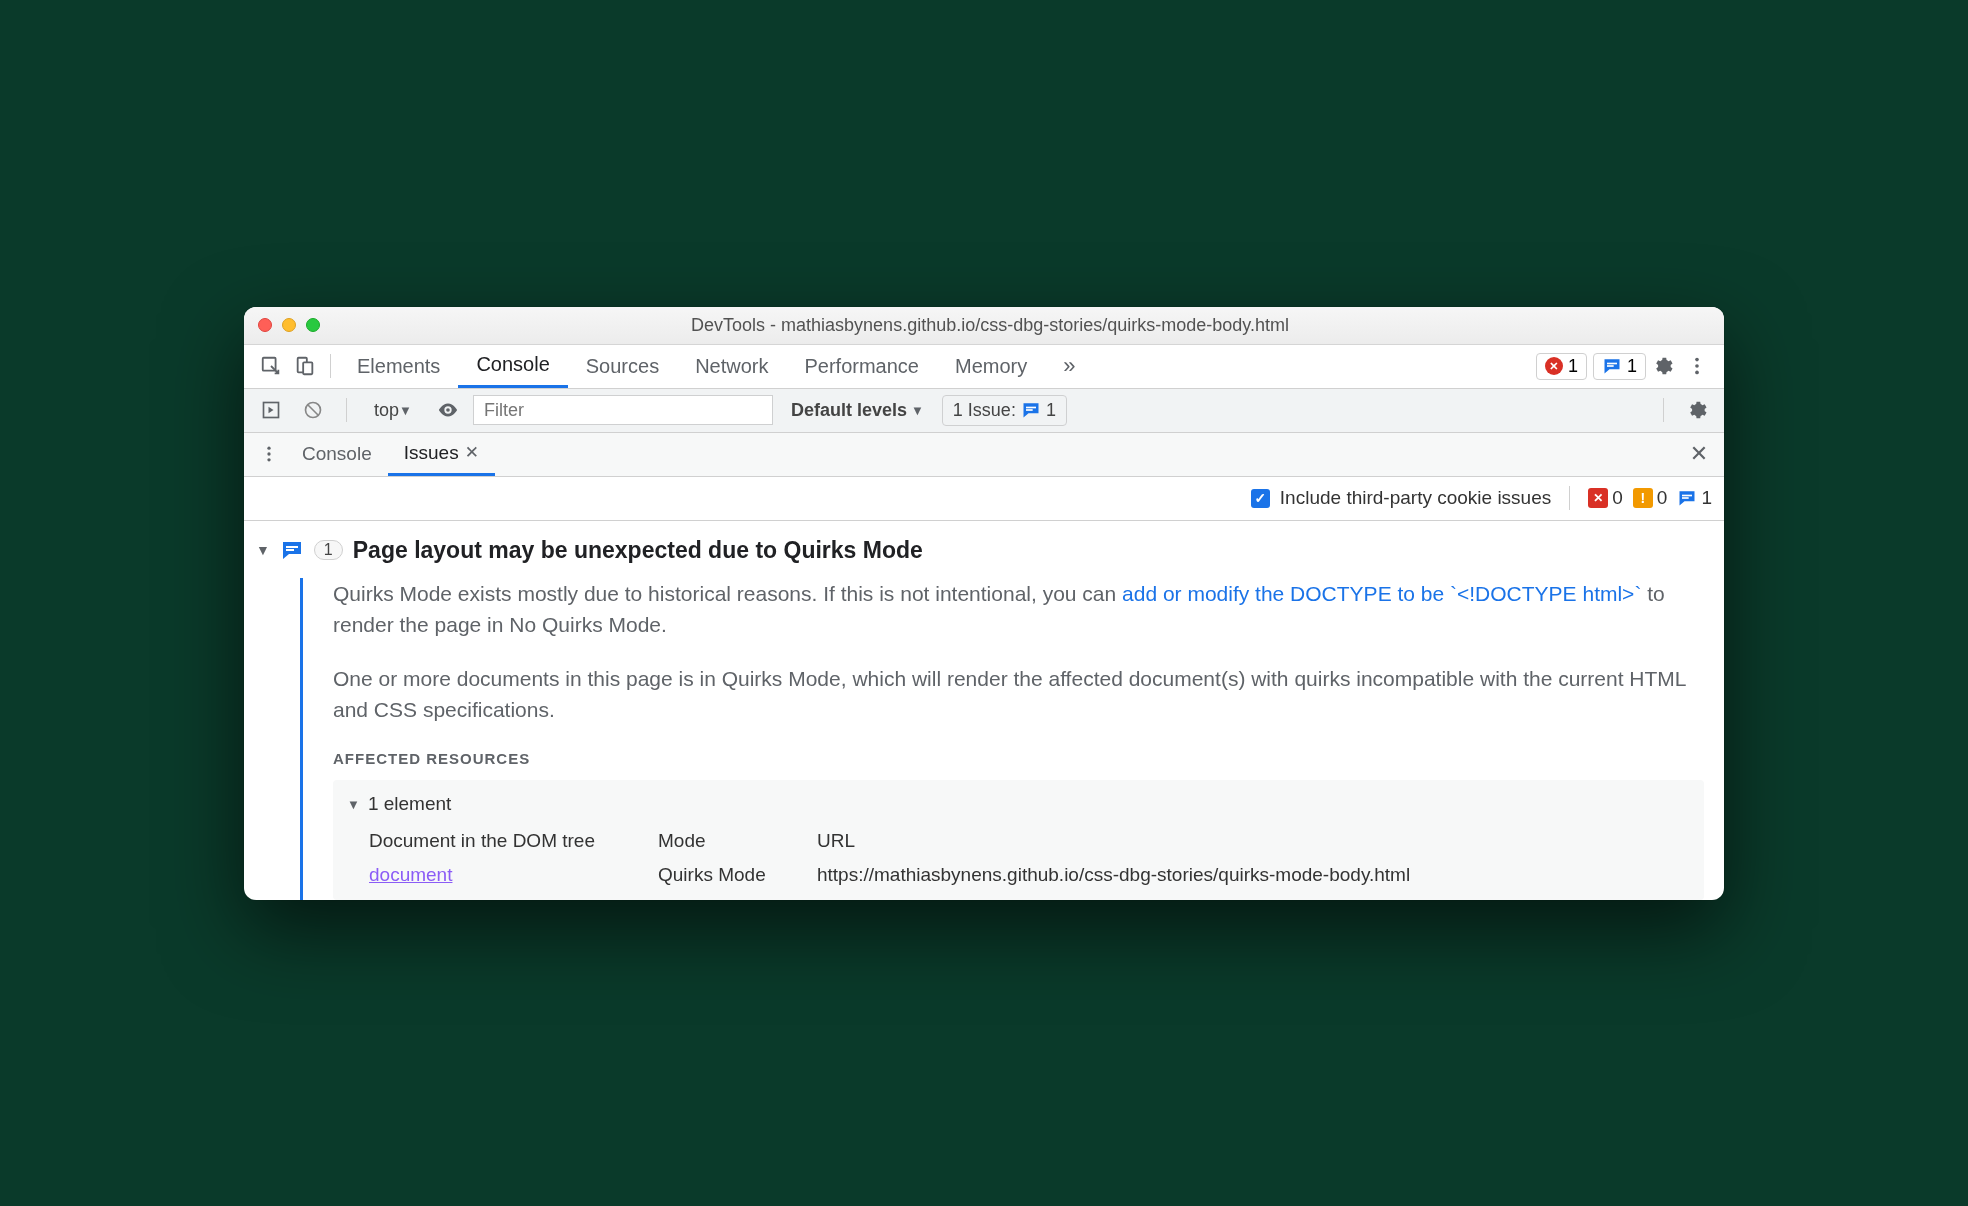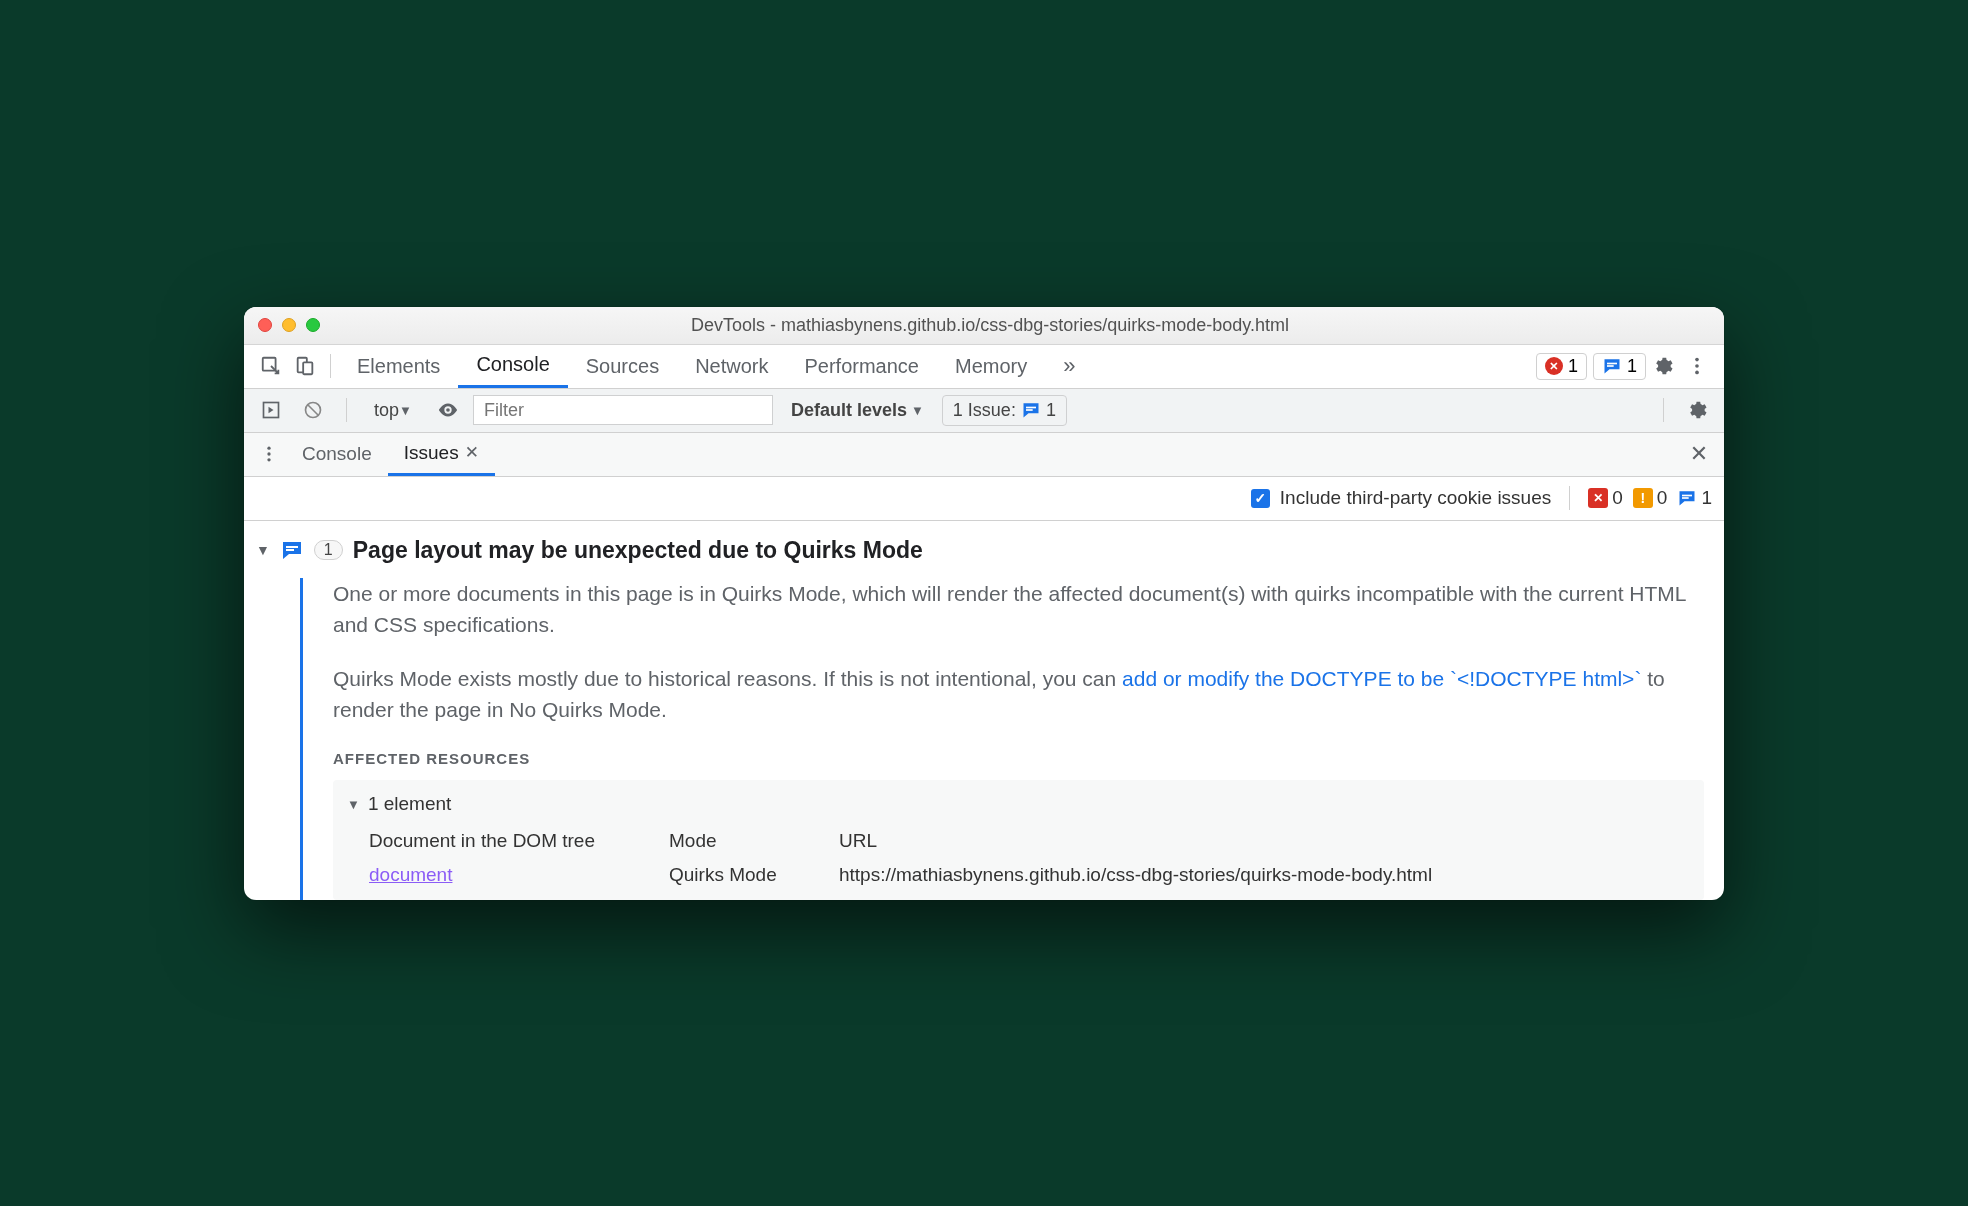--- a/index.html
+++ b/index.html
@@ -54,21 +54,21 @@
   .tri { color: #5f6368; font-size: 14px; cursor: pointer; }
   .count-pill { border: 1px solid #d0d0d0; border-radius: 10px; padding: 0 9px; font-size: 16px; color: #444; background: #f7f7f7; }
   .issue-title { font-weight: 600; font-size: 23px; color: #202124; }
   .issue-desc { margin-left: 44px; padding-left: 30px; border-left: 3px solid #1a73e8; color: #5f6368; font-size: 21px; line-height: 1.5; }
   .issue-desc p { margin-bottom: 22px; }
   .issue-desc a { color: #1a73e8; text-decoration: none; }
   .aff-title { font-size: 15px; letter-spacing: 1px; font-weight: 600; color: #5f6368; margin: 8px 0 10px; }
   .aff-box { background: #f7f8f8; border-radius: 4px; padding: 10px 14px; font-size: 19px; color: #333; }
   .aff-row1 { display:flex; align-items:center; gap:8px; margin-bottom:8px; }
   .aff-tri { color:#5f6368; font-size:13px; }
-  .aff-grid { display: grid; grid-template-columns: 280px 150px 1fr; gap: 6px 20px; padding-left: 22px; font-size: 19px; }
+  .aff-grid { display: grid; grid-template-columns: 280px 150px 1fr; gap: 6px 9px; padding-left: 22px; font-size: 19px; }
   .aff-grid .hdr { color: #333; }
   .aff-grid .doc-link { color:#8b5cf6; text-decoration: underline; cursor:pointer; }
   .cutoff { overflow: hidden; max-height: 34px; color:#333; }
 
   svg { display: block; }
   .msg-icon { width: 20px; height: 20px; }
 </style>
 </head>
 <body>
 
@@ -224,24 +224,24 @@
       <span class="tri">▼</span>
       <svg width="24" height="24" viewBox="0 0 24 24" fill="#1a73e8">
           <path d="M3 4h18v12H9l-6 5V4z"></path>
           <rect x="6" y="8" width="12" height="2" fill="#fff"></rect>
           <rect x="6" y="11" width="8" height="2" fill="#fff"></rect>
         </svg>
       <span class="count-pill">1</span>
       <span class="issue-title">Page layout may be unexpected due to Quirks Mode</span>
     </div>
     <div class="issue-desc">
-      <p>One or more documents in this page is in Quirks Mode, which will render the affected document(s) with quirks incompatible with the current HTML and CSS specifications.</p>
       <p>
         <span>Quirks Mode exists mostly due to historical reasons. If this is not intentional, you can </span><a href="#">add or modify the DOCTYPE to be `&lt;!DOCTYPE html&gt;`</a><span> to render the page in No Quirks Mode.</span>
       </p>
+      <p>One or more documents in this page is in Quirks Mode, which will render the affected document(s) with quirks incompatible with the current HTML and CSS specifications.</p>
       <div class="aff-title">AFFECTED RESOURCES</div>
       <div class="aff-box">
         <div class="aff-row1">
           <span class="aff-tri">▼</span>
           <span>1 element</span>
         </div>
         <div class="aff-grid">
           <div class="hdr">Document in the DOM tree</div>
           <div class="hdr">Mode</div>
           <div class="hdr">URL</div>

